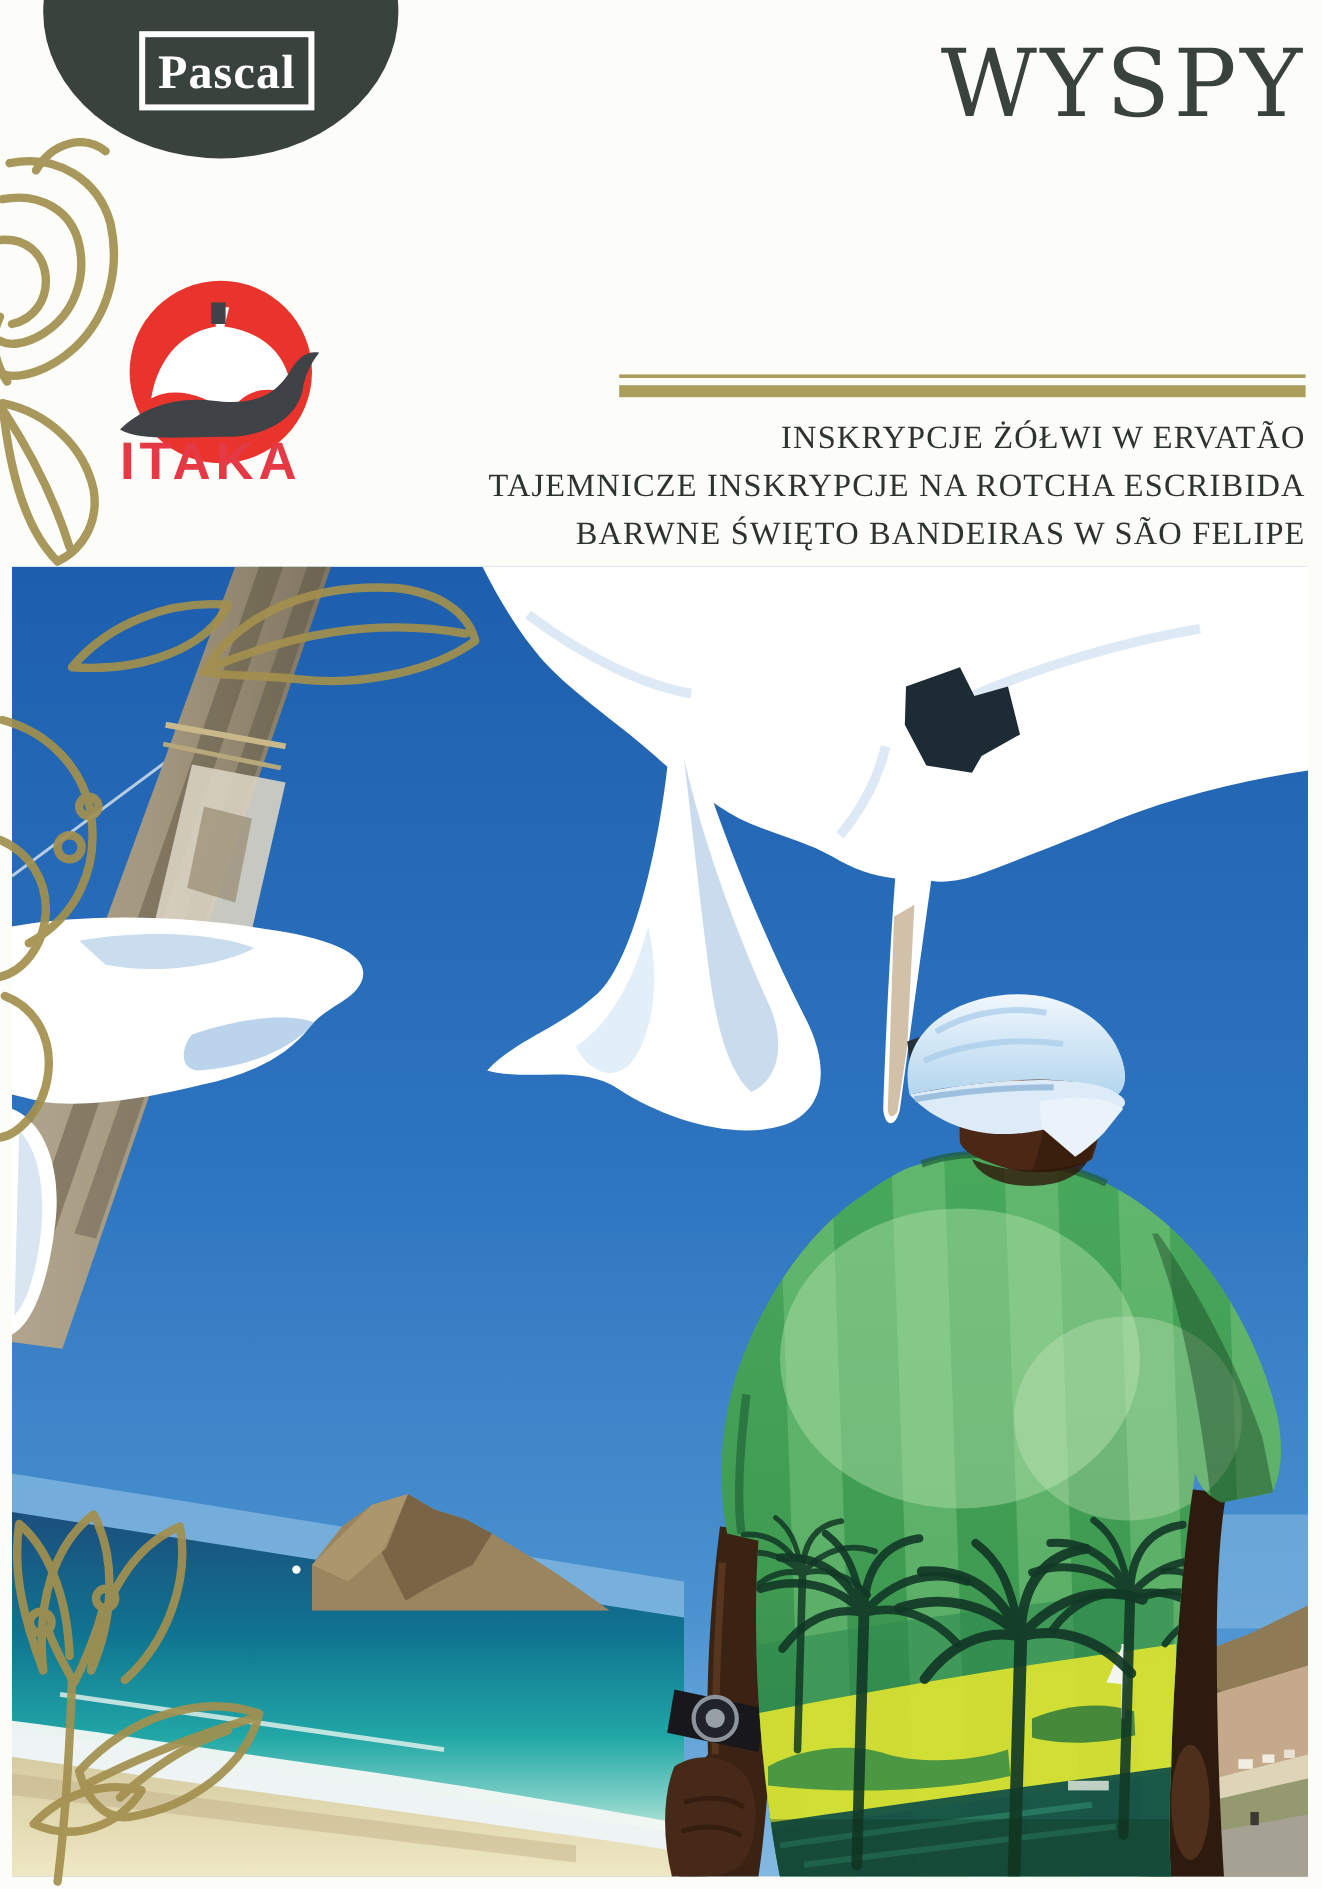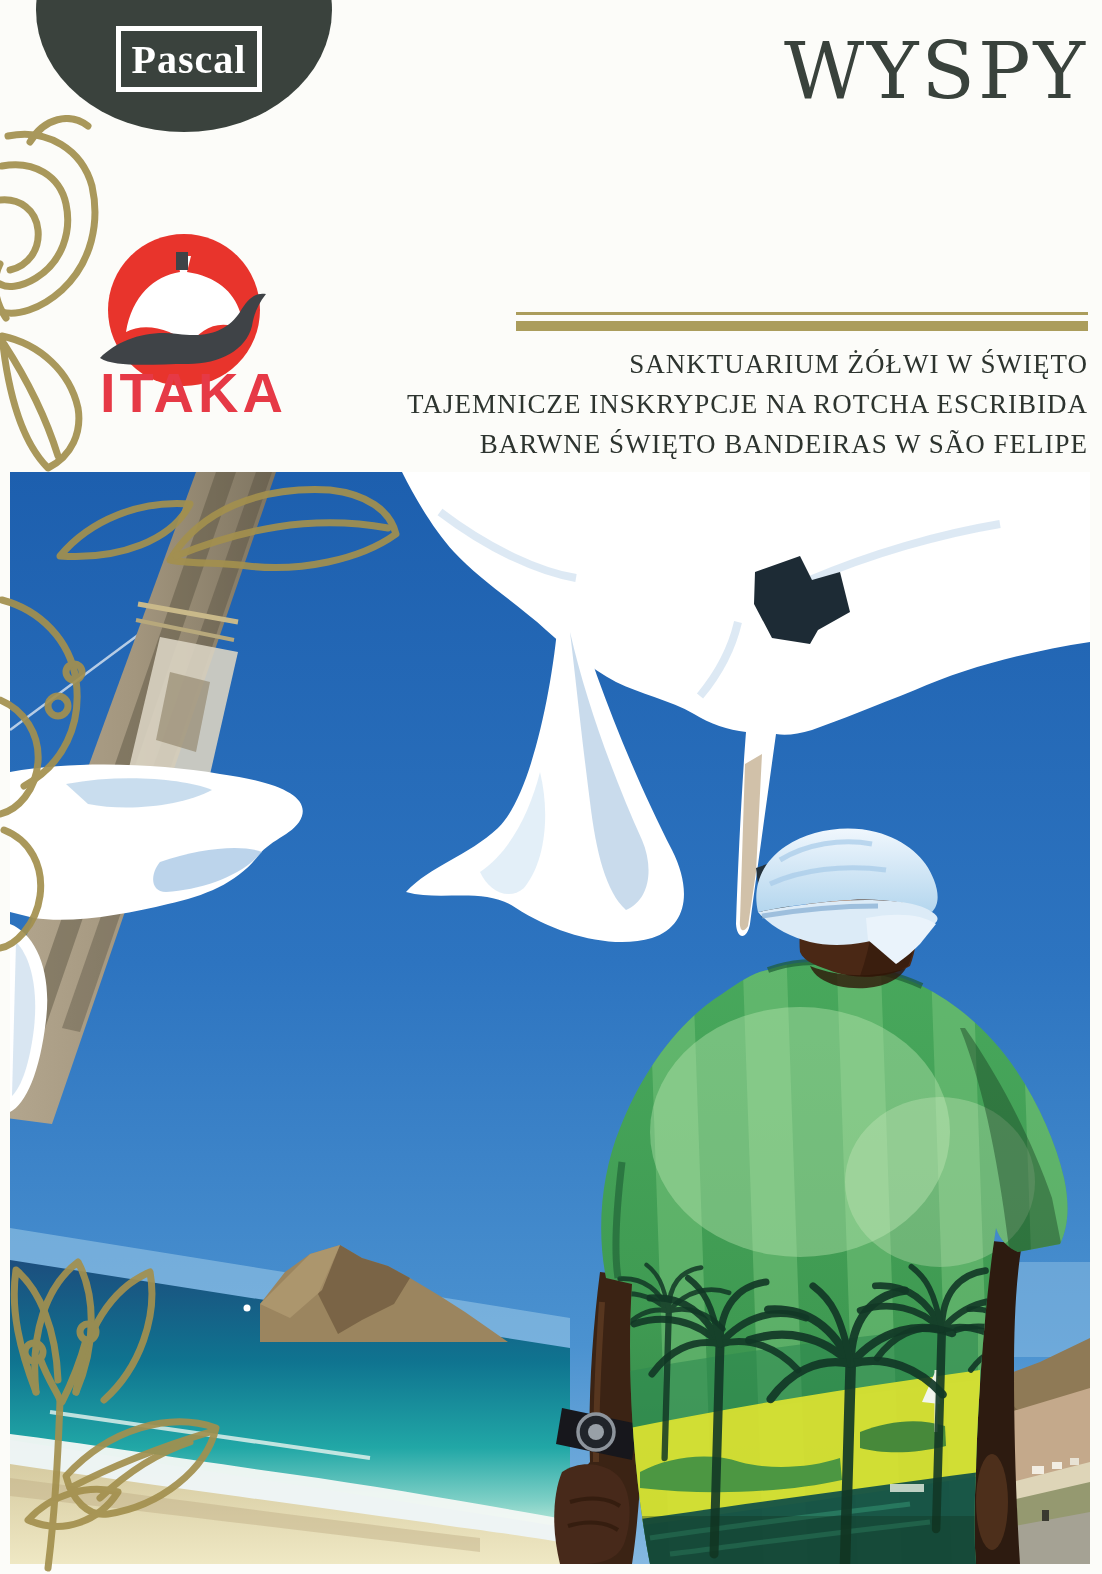--- a/index.html
+++ b/index.html
@@ -22,21 +22,21 @@
   .rule{position:absolute;right:14px;width:572px;background:#ab9d5c;}
   .rule-thin{top:312px;height:3px;}
   .rule-thick{top:321px;height:10px;}
   .subtitles{position:absolute;right:14px;top:344px;text-align:right;color:#2d342f;
              font-family:"Liberation Serif",serif;font-size:27px;line-height:40px;
              letter-spacing:1px;white-space:nowrap;}
 
   
   .itaka{position:absolute;left:96px;top:230px;width:180px;height:190px;}
   .itaka-text{position:absolute;left:100px;top:360px;width:180px;
-              font-family:"Liberation Sans",sans-serif;font-weight:bold;font-size:56px;
+              font-family:"Liberation Sans",sans-serif;font-weight:bold;font-size:44px;
               color:#e63946;letter-spacing:4px;}
 
   
   .photo{position:absolute;left:10px;top:472px;width:1080px;height:1092px;overflow:hidden;}
   .photo svg{display:block;}
 
   
   .florals{position:absolute;left:0;top:0;width:1102px;height:1574px;pointer-events:none;}
 </style>
 </head>
@@ -49,21 +49,21 @@
     <span>Pascal</span>
   </div>
 
   <div class="title">
     <span>WYSPY</span><br>
     <br>
   </div>
   <div class="rule rule-thin"></div>
   <div class="rule rule-thick"></div>
   <div class="subtitles">
-    <div>SANKTUARIUM ŻÓŁWI W ŚWIĘTO</div>
+    <div>INSKRYPCJE ŻÓŁWI W ERVATÃO</div>
     <div>TAJEMNICZE INSKRYPCJE NA ROTCHA ESCRIBIDA</div>
     <div>BARWNE ŚWIĘTO BANDEIRAS W SÃO FELIPE</div>
   </div>
 
   <svg class="itaka" viewBox="0 0 180 190">
     <circle cx="88" cy="80" r="76" fill="#e8342c"></circle>
     <path fill="#ffffff" d="M30,102 C36,66 58,46 84,42 L81,26 L95,26 L91,42 C120,46 138,62 144,82 L147,100 C124,88 104,98 94,116 C76,98 48,92 30,102 Z"></path>
     <rect x="80" y="22" width="12" height="18" fill="#3f4347"></rect>
     <path fill="#3f4347" d="M4,128 C22,110 50,100 82,104 C114,108 132,100 144,82 C152,68 160,62 170,64 C162,74 158,84 156,96 C150,120 124,134 92,134 C56,134 20,138 4,128 Z"></path>
   </svg>

